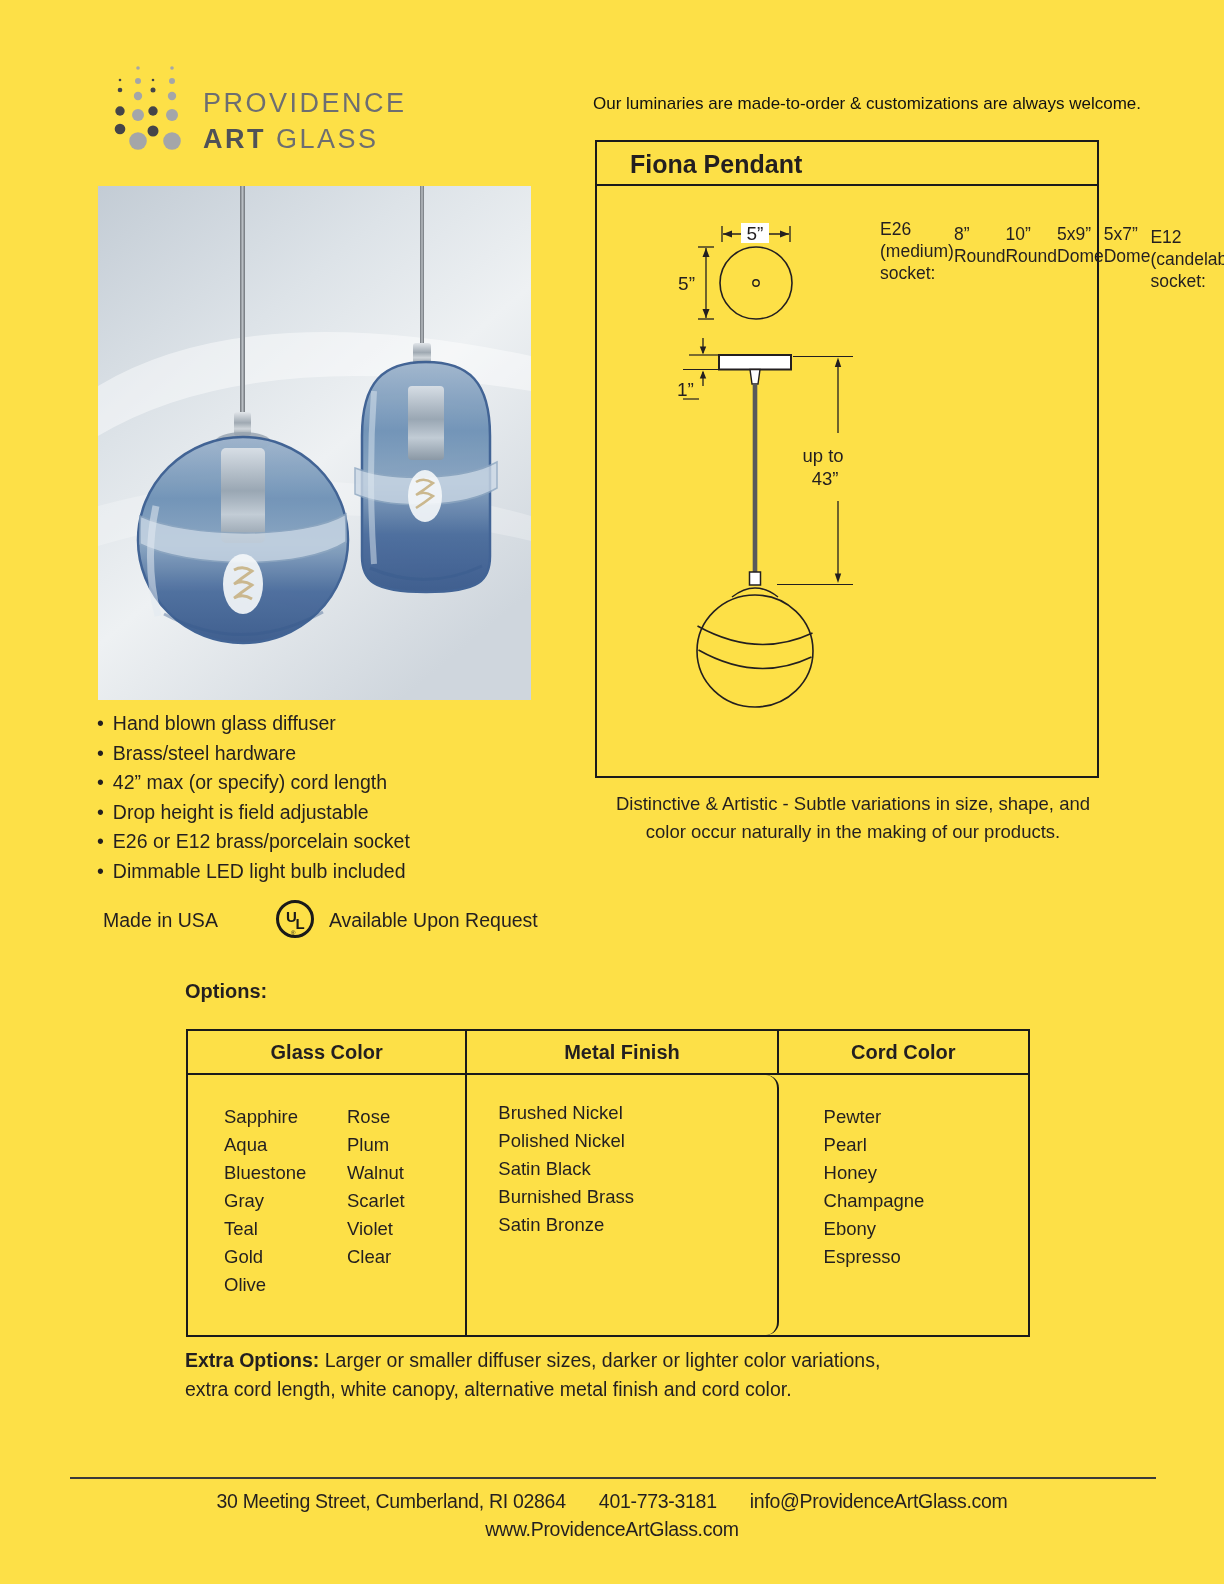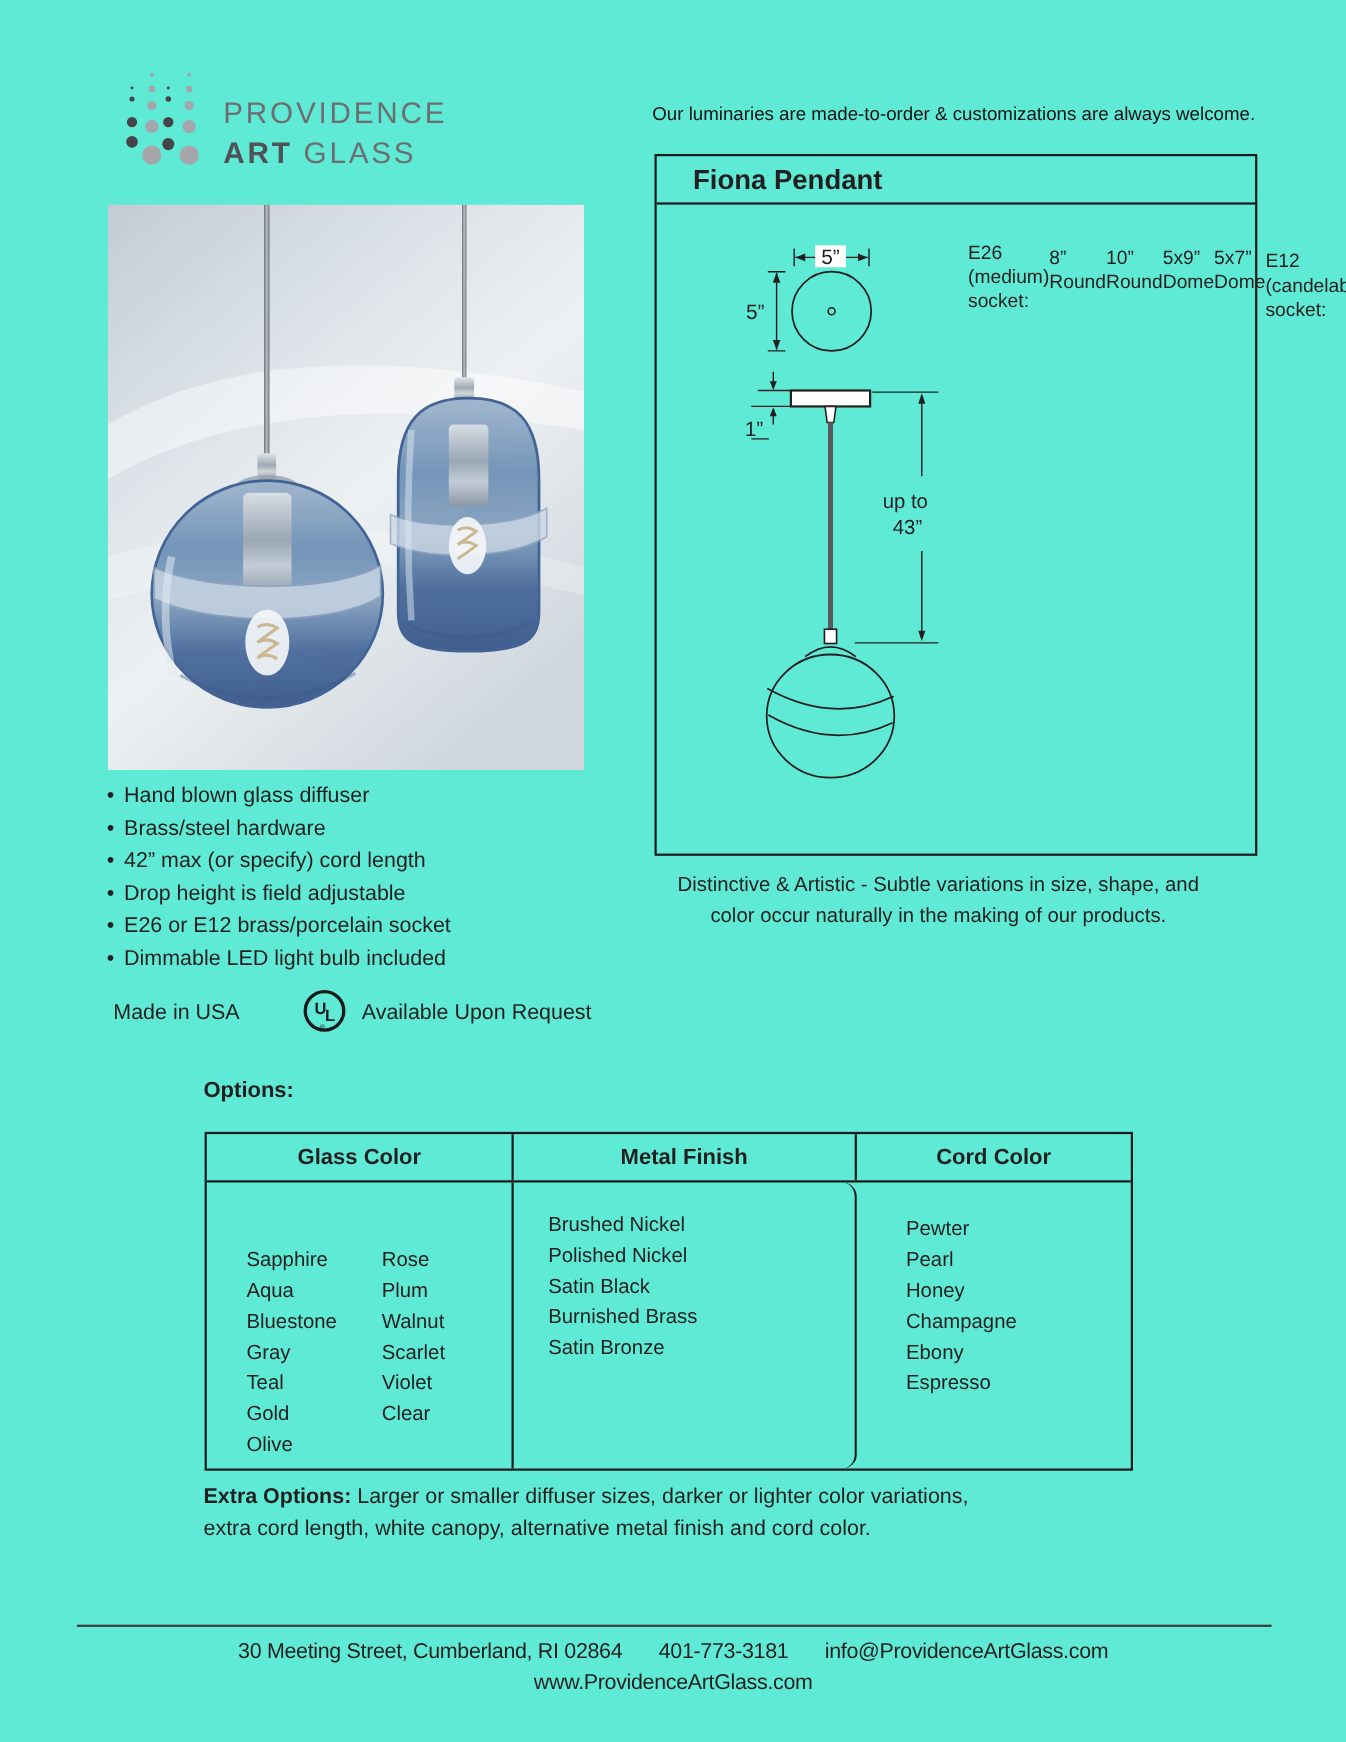--- a/index.html
+++ b/index.html
@@ -1,38 +1,38 @@
 <!DOCTYPE html>
 <html><head>
 <meta charset="utf-8">
 <style>
   * { margin:0; padding:0; box-sizing:border-box; }
   body { background:#e8e8e8; }
   .page {
     position:relative; width:1224px; height:1584px; margin:0 auto;
-    background:#5eead4; font-family:"Liberation Sans", sans-serif; color:#231f20;
+    background:#fde047; font-family:"Liberation Sans", sans-serif; color:#231f20;
     overflow:hidden;
   }
 
   
   .logo-dots { position:absolute; left:100px; top:62px; }
   .logo-text { position:absolute; left:203px; top:88px; }
   .logo-line1 { font-size:27px; letter-spacing:2.5px; color:#6d6e71; }
   .logo-line2 { font-size:27px; letter-spacing:2.5px; color:#6d6e71; margin-top:5px; }
   .logo-line2 b { color:#505257; font-weight:bold; }
 
   
   .tagline { position:absolute; right:83px; top:94px; font-size:17px; color:#111; }
 
   
   .photo { position:absolute; left:98px; top:186px; width:433px; height:514px; }
   .photo svg { display:block; }
 
   
-  .spec-box { position:absolute; left:595px; top:140px; width:548px; height:638px;
+  .spec-box { position:absolute; left:595px; top:140px; width:504px; height:638px;
               border:2px solid #1a1a1a; }
   .spec-title-bar { position:absolute; left:0; top:0; width:100%; height:44px;
                     border-bottom:2px solid #1a1a1a; }
   .spec-title { font-size:25px; font-weight:bold; line-height:44px; padding-left:33px; }
   .diagram { position:absolute; left:40px; top:56px; }
   .sockets { position:absolute; left:283px; top:56px; width:216px;
              display:flex; flex-direction:row; align-items:center; }
   .socket-heading { font-size:17.5px; line-height:22px; margin-top:12px; }
   .socket-heading.e12 { margin-top:28px; }
   .shape-label { font-size:17.5px; line-height:22px; }
@@ -65,21 +65,21 @@
   .c1 { width:280px; border-right:2px solid #1a1a1a; }
   .c2 { width:312px; border-right:2px solid #1a1a1a; }
   .c3 { width:250px; }
   .opt-header { font-size:20px; font-weight:bold; line-height:42px; }
   .c1 .opt-header, .c1.cell-body { padding-left:36px; }
   .c2 .opt-header, .c2.cell-body { padding-left:31px;border-radius:13px; }
   .c3 .opt-header, .c3.cell-body { padding-left:45px; }
   .cell-body { padding-top:28px; }
   .c2.cell-body { padding-top:24px; }
   .opt-item { font-size:18.5px; line-height:28px; }
-  .glass-cols { display:flex;margin-top:28px; }
+  .glass-cols { display:flex; }
   .glass-cols .subcol1 { width:123px; }
 
   .extra { position:absolute; left:185px; top:1346px; width:830px;
            font-size:19.5px; line-height:29px; }
   .extra b { font-weight:bold; }
 
   
   .footer-rule { position:absolute; left:70px; top:1477px; width:1086px; height:2px;
                  background:#3a3a3a; }
   .footer-line1 { position:absolute; left:0; top:1490px; width:100%; text-align:center;

